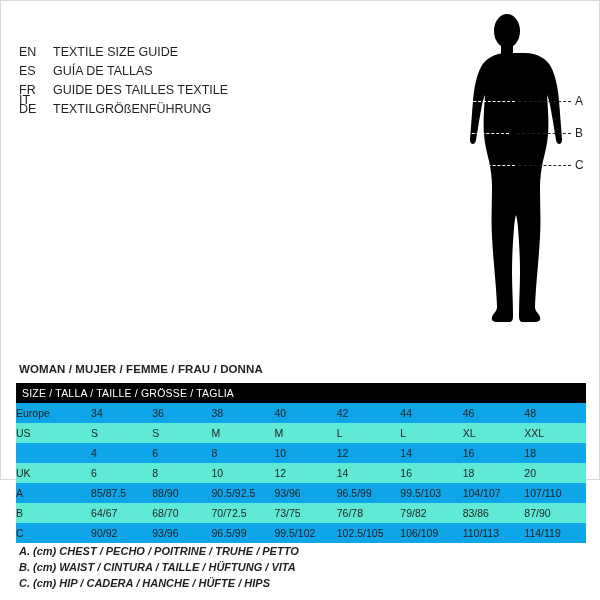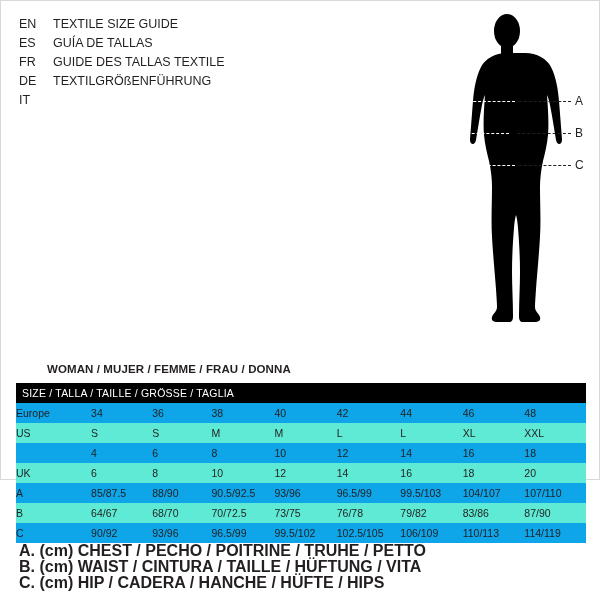--- a/index.html
+++ b/index.html
@@ -38,20 +38,21 @@
   .title-lang {
     width: 34px;
     flex: 0 0 34px;
     font-size: 12.5px;
     color: #231f20;
   }
   .title-text {
     font-size: 12.5px;
     color: #231f20;
     white-space: nowrap;
+    margin-top: 28px;
   }
 
   
   .figure {
     position: absolute;
     left: 430px;
     top: 8px;
     width: 160px;
     height: 360px;
   }
@@ -74,21 +75,20 @@
 
   
   .woman-head {
     position: absolute;
     left: 18px;
     top: 362px;
     font-size: 11.5px;
     font-weight: bold;
     color: #231f20;
     letter-spacing: 0.1px;
-    margin-left: 28px;
   }
 
   table.size {
     position: absolute;
     left: 15px;
     top: 382px;
     width: 570px;
     border-collapse: collapse;
     font-size: 10.5px;
     color: #231f20;
@@ -122,43 +122,44 @@
   }
 
   
   .notes {
     position: absolute;
     left: 18px;
     top: 542px;
     width: 560px;
   }
   .note {
-    font-size: 16px;
+    font-size: 11px;
     font-weight: bold;
     color: #231f20;
     line-height: 16px;
+    font-style: italic;
   }
 </style>
 </head>
 <body>
 
 <div class="page">
 
   <div class="titles">
     <div class="title-row">
       <span class="title-lang">EN</span>
       <span class="title-text">TEXTILE SIZE GUIDE</span>
     </div>
     <div class="title-row">
       <span class="title-lang">ES</span>
       <span class="title-text">GUÍA DE TALLAS</span>
     </div>
     <div class="title-row">
       <span class="title-lang">FR</span>
-      <span class="title-text">GUIDE DES TALLAS TEXTILE</span>
+      <span class="title-text">GUIDE DES TAILLES TEXTILE</span>
     </div>
     <div class="title-row">
       <span class="title-lang">DE</span>
       <span class="title-text">TEXTILGRÖßENFÜHRUNG</span>
     </div>
     <div class="title-row">
       <span class="title-lang">IT</span>
     </div>
   </div>
 

